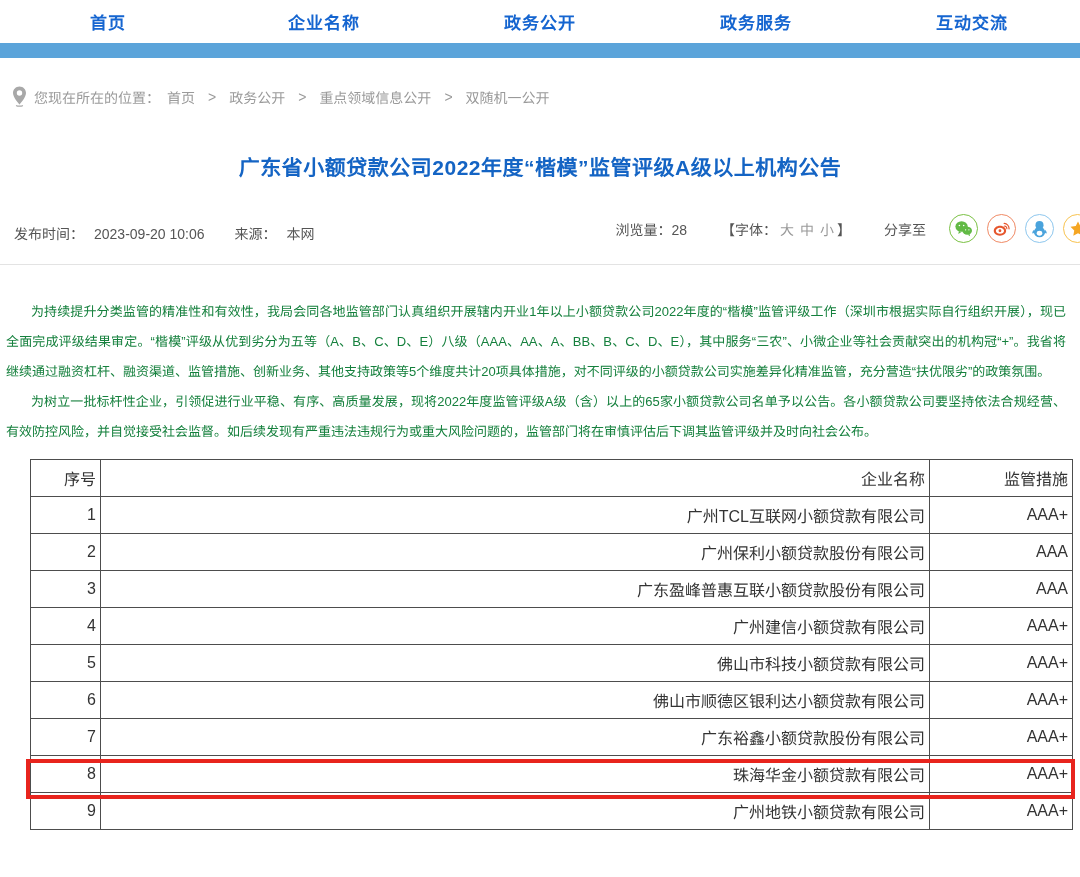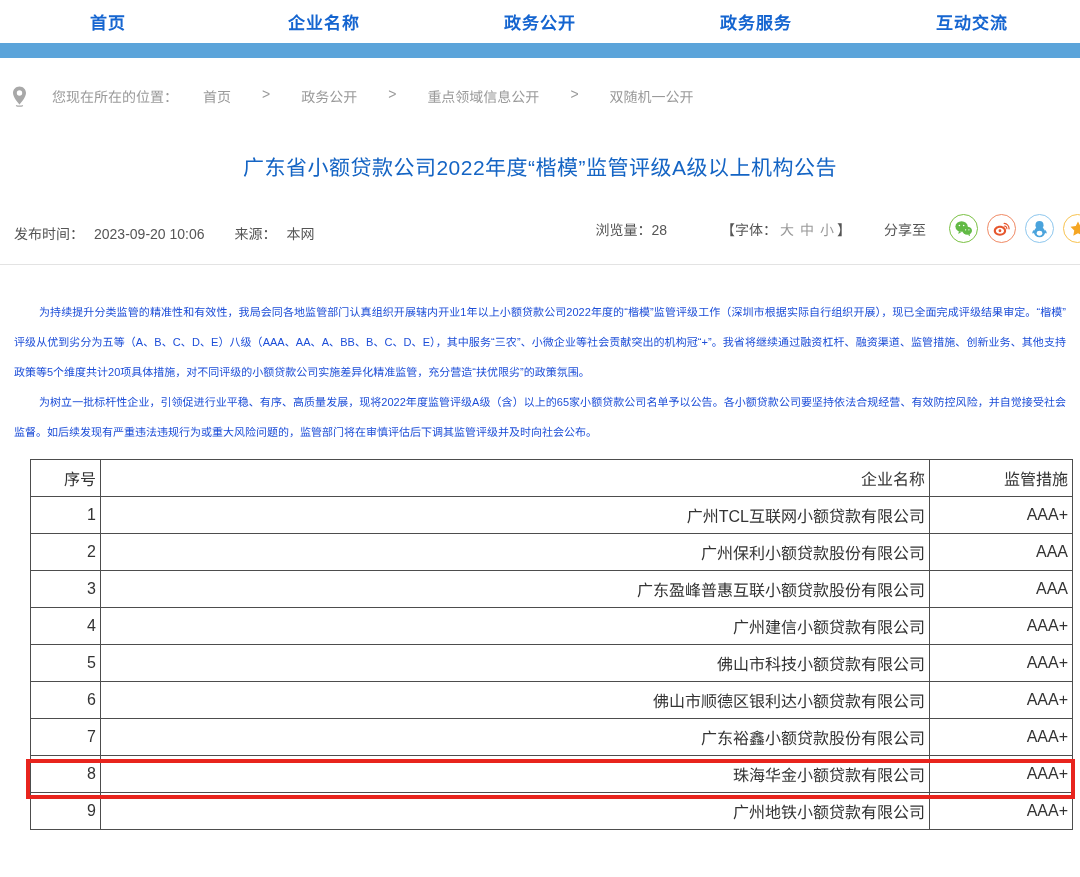--- a/index.html
+++ b/index.html
@@ -6,51 +6,51 @@
   html, body { width: 1080px; height: 877px; overflow: hidden; background: #fff;
     font-family: "Liberation Sans", sans-serif; }
 
   
   .top-nav { display: flex; height: 43px; align-items: center; background: #fff; }
   .nav-item { flex: 1; text-align: center; font-size: 17px; font-weight: bold;
     color: #1565d0; cursor: pointer; letter-spacing: 1px; }
   .blue-bar { height: 15px; background: #5ba4da; }
 
   
-  .breadcrumb { display: flex; align-items: flex-start; gap: 25px; padding: 28px 0 0 12px;
+  .breadcrumb { display: flex; align-items: center; gap: 7px; padding: 28px 0 0 12px;
     font-size: 14px; color: #9a9a9a; }
   .breadcrumb .sep { margin: 0 6px; }
   .crumb-link { color: #9a9a9a; cursor: pointer; text-decoration: none; }
 
   
   .article-title { margin-top: 44px; text-align: center; font-size: 21px;
-    font-weight: normal; color: #1464c4; letter-spacing: 0.5px; }
+    font-weight: bold; color: #1464c4; letter-spacing: 0.5px; }
   .meta-row { display: flex; justify-content: space-between; align-items: flex-end;
     margin-top: 33px; padding-left: 14px; font-size: 14px; color: #555; }
   .meta-left span { margin-right: 10px; }
   .meta-left .gap { margin-right: 26px; }
   .meta-right { display: flex; align-items: center; margin-right: -12px; }
-  .meta-right .views { margin-right: 54px; }
+  .meta-right .views { margin-right: 34px; }
   .font-ctrl { color: #555; margin-right: 33px; }
   .font-size-opt { color: #9a9a9a; margin: 0 3px; cursor: pointer; }
   .share-label { margin-right: 23px; }
   .share-icons { display: flex; gap: 9px; }
   .share-circle { width: 29px; height: 29px; border-radius: 50%; border: 1px solid;
     display: flex; align-items: center; justify-content: center; cursor: pointer;
     background: #fff; flex: 0 0 auto; }
   .share-wechat { border-color: #7ac143; }
   .share-weibo  { border-color: #f08a65; }
   .share-qq     { border-color: #8ec7ee; }
   .share-fav    { border-color: #f8c34f; }
 
   .divider { margin-top: 21px; border-bottom: 1px solid #e3e3e3; }
 
   
-  .article-body { padding: 32px 14px 0 14px; font-size: 11px; line-height: 30px;
-    color: #1d4ed8; text-align: justify; }
+  .article-body { padding: 32px 14px 0 6px; font-size: 13px; line-height: 30px;
+    color: #15803d; text-align: justify; }
   .article-body p { text-indent: 25px; }
 
   
   .table-wrap { position: relative; margin: 12px 7px 0 30px; }
   table.rating { border-collapse: collapse; width: 100%; table-layout: fixed;
     font-size: 16px; color: #333; }
   .rating th, .rating td { border: 1px solid #4d4d4d; height: 37px;
     padding: 0 4px 0 11px; text-align: right; font-weight: normal;
     white-space: nowrap; overflow: hidden; }
   .col-no { width: 70px; }

